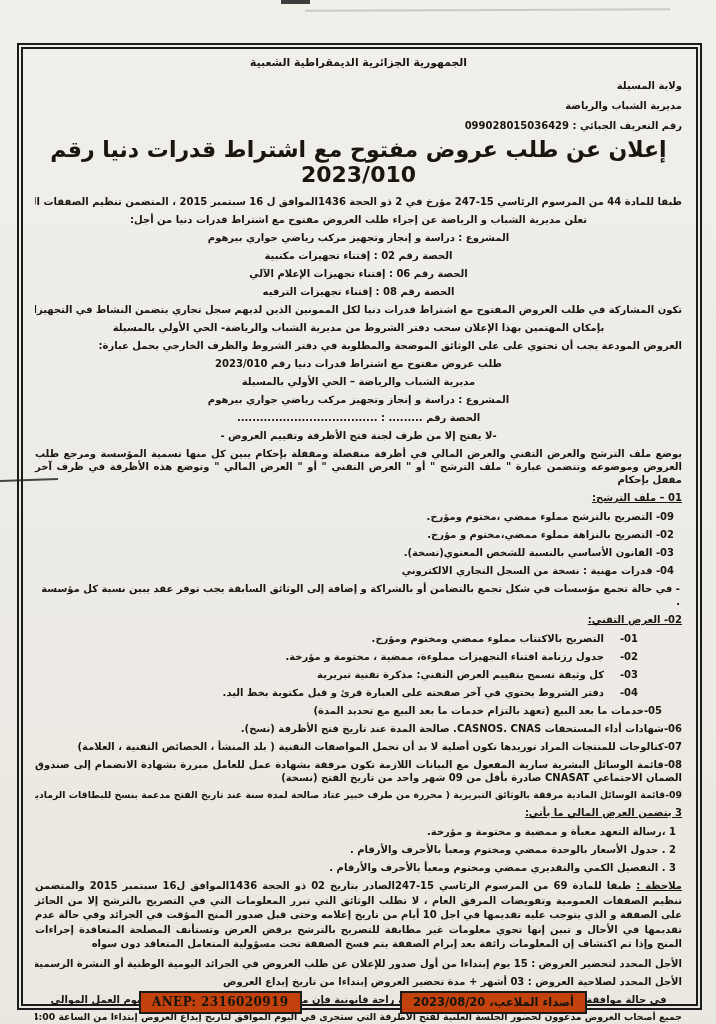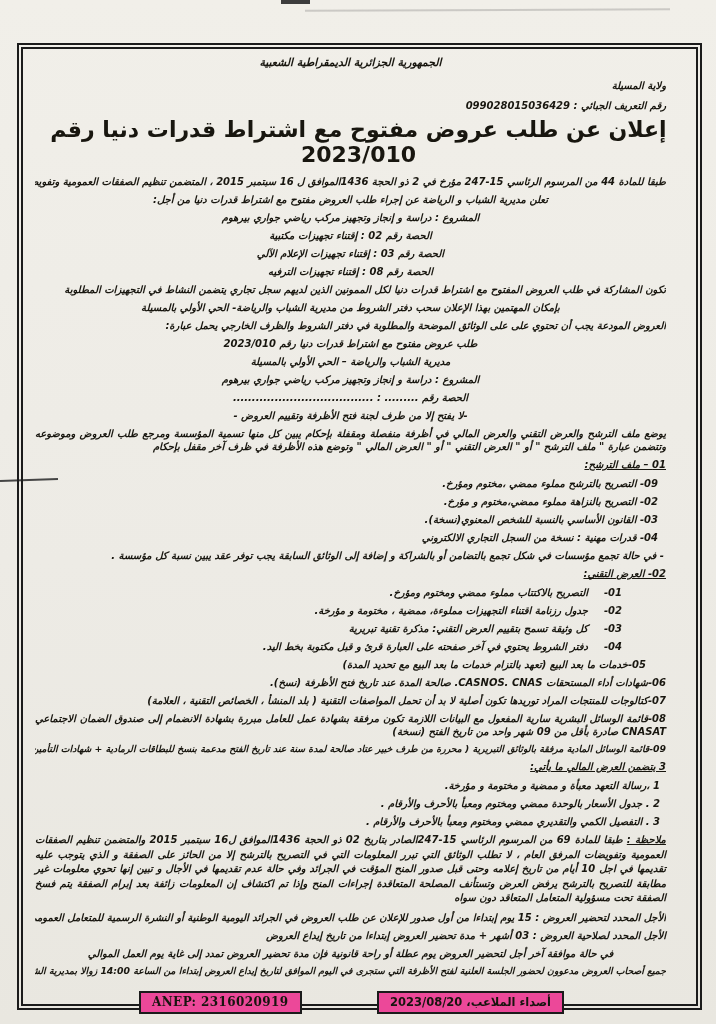--- a/index.html
+++ b/index.html
@@ -16,69 +16,70 @@
   .top-faint { position:absolute; left:305px; top:9px; width:365px; height:2px; background:rgba(70,70,70,.22); transform:rotate(-.25deg); }
   .side-line { position:absolute; left:0; top:479px; width:58px; height:2px; background:#454545; transform:rotate(-2.2deg); }
   
   .sheet {
     position:absolute; left:17px; top:43px; width:685px; height:967px;
     border:6px double #1b1b1b;
     padding:7px 14px 4px 12px;
     direction:rtl; text-align:right;
   }
   p, h1 { font-weight:700; color:#18160f; }
-  p { font-size:10px; line-height:1.3; margin:0 16px 5px 0;font-style:italic; }
+  p { font-size:10px; line-height:1.3; margin:0 0 5px 0; }
   .center { text-align:center; }
   .right  { text-align:right; }
   .just   { text-align:justify; }
   .one    { white-space:nowrap; overflow:hidden; }
   .tight  { font-size:9.3px; white-space:nowrap; overflow:hidden; }
   .u      { text-decoration:underline; }
   .fs11   { font-size:10.8px; }
   .title  { font-size:22px; text-align:center; margin:4px 0 8px; letter-spacing:0; }
   .head   { text-decoration:underline; margin-bottom:6px; }
   .num    { display:inline-block; min-width:34px; }
   .s1item { padding-right:8px; }
   .s3item { padding-right:6px; }
   .grpnote{ padding-right:2px; }
   .note-p { line-height:1.45; text-align:justify; }
   
   .fbox {
     position:absolute; bottom:-10px;
-    background:#ec4899; border:2px solid #1b1b1b;
+    background:#c2410c; border:2px solid #1b1b1b;
     padding:2px 11px 3px; font-size:12px; font-weight:700; white-space:nowrap;
   }
   .fbox.anep    { left:116px; direction:ltr; font-family:"DejaVu Serif", serif; letter-spacing:.4px; }
-  .fbox.journal { right:132px; direction:rtl; font-size:11.5px; }
+  .fbox.journal { right:109px; direction:rtl; font-size:11.5px; }
 </style>
 </head>
 <body>
 
 <div class="page">
   <div class="top-dash"></div>
   <div class="top-faint"></div>
   <div class="side-line"></div>
 
   <div class="sheet">
 
     <p class="center fs11" style="margin-bottom:9px">الجمهورية الجزائرية الديمقراطية الشعبية</p>
 
     <div>
       <p class="right" style="margin-bottom:7px">ولاية المسيلة</p>
+      <p class="right" style="margin-bottom:7px">مديرية الشباب والرياضة</p>
       <p class="right" style="margin-bottom:5px">رقم التعريف الجبائي : 099028015036429</p>
     </div>
 
     <h1 class="title">إعلان عن طلب عروض مفتوح  مع اشتراط قدرات دنيا رقم 2023/010</h1>
 
     <p class="one right">طبقا للمادة 44 من المرسوم الرئاسي 15-247 مؤرخ في 2 ذو الحجة 1436الموافق ل 16 سبتمبر 2015 ، المتضمن تنظيم الصفقات العمومية وتفويضات المرفق العام</p>
     <p class="center">تعلن مديرية الشباب و الرياضة عن إجراء طلب العروض مفتوح مع اشتراط قدرات دنيا من أجل:</p>
 
     <p class="center">المشروع : دراسة و إنجاز وتجهيز مركب رياضي جواري بيرهوم</p>
     <p class="center">الحصة رقم 02 : إقتناء تجهيزات مكتبية</p>
-    <p class="center">الحصة رقم 03 : إقتناء تجهيزات الإعلام الآلي</p>
+    <p class="center">الحصة رقم 06 : إقتناء تجهيزات الإعلام الآلي</p>
     <p class="center">الحصة رقم 08 : إقتناء تجهيزات الترفيه</p>
 
     <p class="one right">تكون المشاركة في طلب العروض المفتوح مع اشتراط قدرات دنيا لكل الممونين الذين لديهم سجل تجاري يتضمن النشاط في التجهيزات المطلوبة</p>
     <p class="center">بإمكان المهتمين بهذا الإعلان سحب دفتر الشروط من مديرية الشباب والرياضة- الحي الأولي بالمسيلة</p>
     <p class="one right">العروض المودعة يجب أن تحتوي على على الوثائق الموضحة والمطلوبة في دفتر الشروط والظرف الخارجي يحمل عبارة:</p>
 
     <p class="center">طلب عروض مفتوح مع اشتراط قدرات دنيا رقم 2023/010</p>
     <p class="center">مديرية الشباب والرياضة – الحي الأولي بالمسيلة</p>
     <p class="center">المشروع : دراسة و إنجاز وتجهيز مركب رياضي جواري بيرهوم</p>
     <p class="center">الحصة رقم ......... : .....................................</p>

